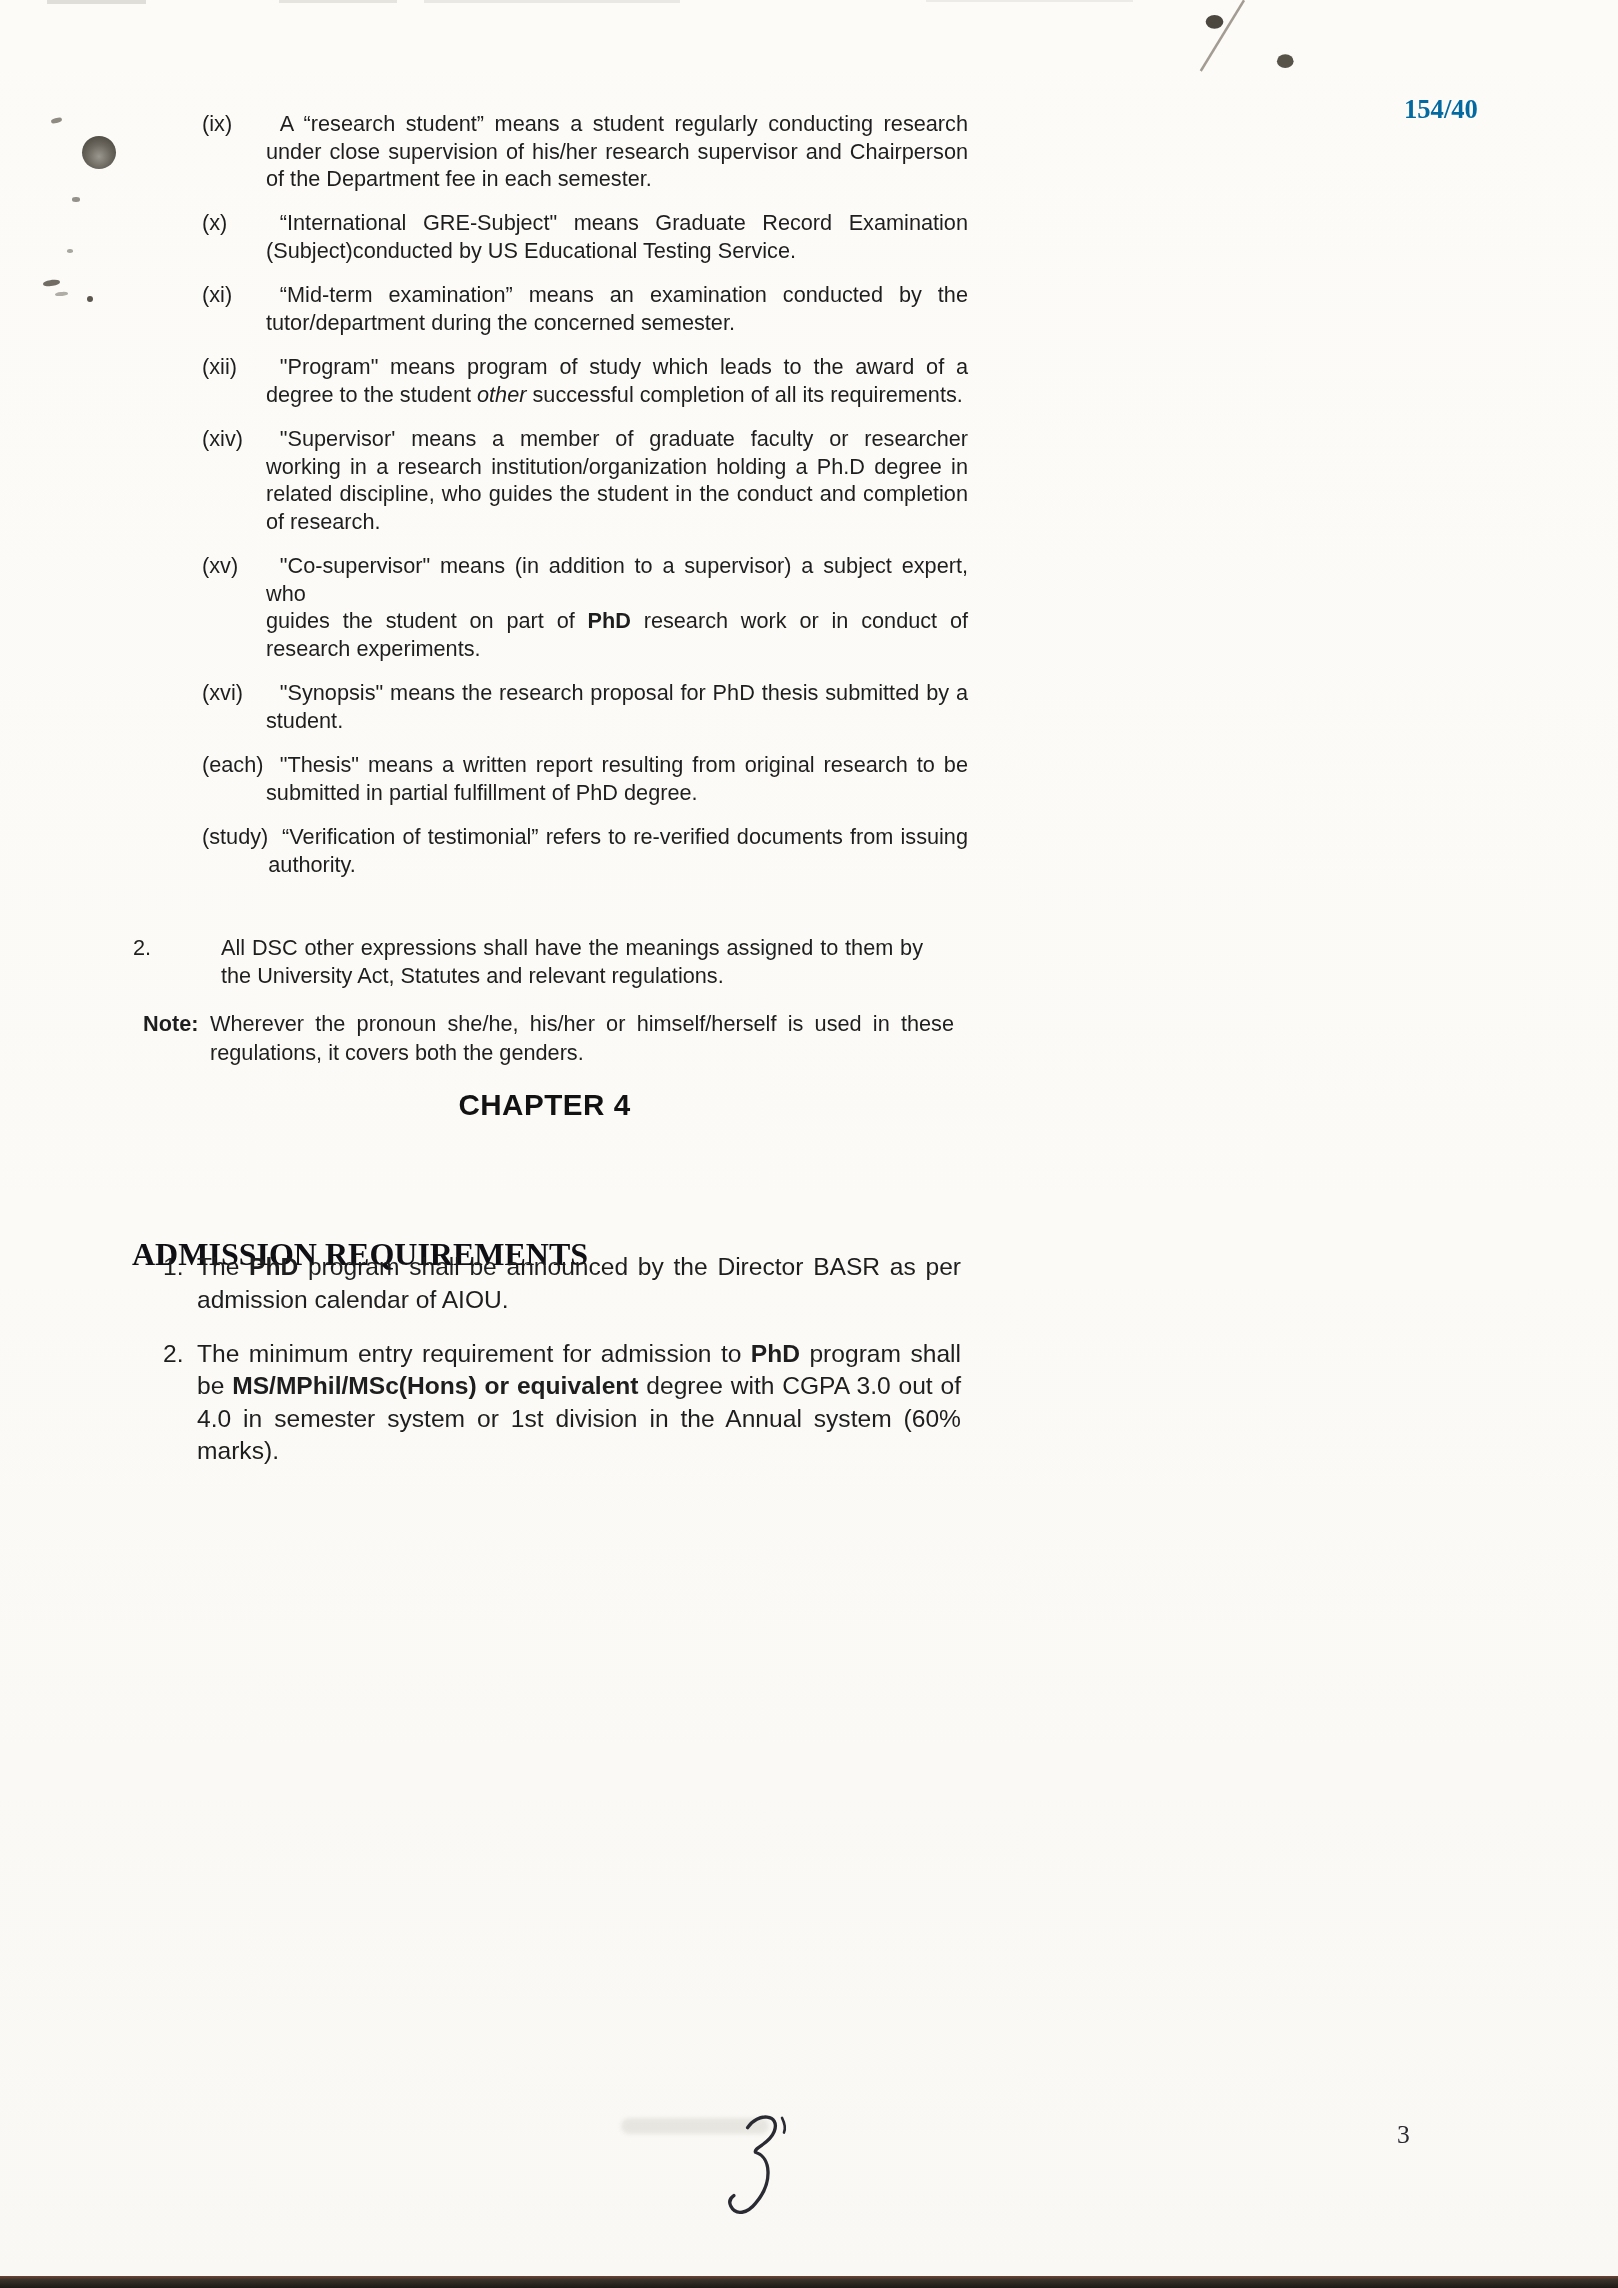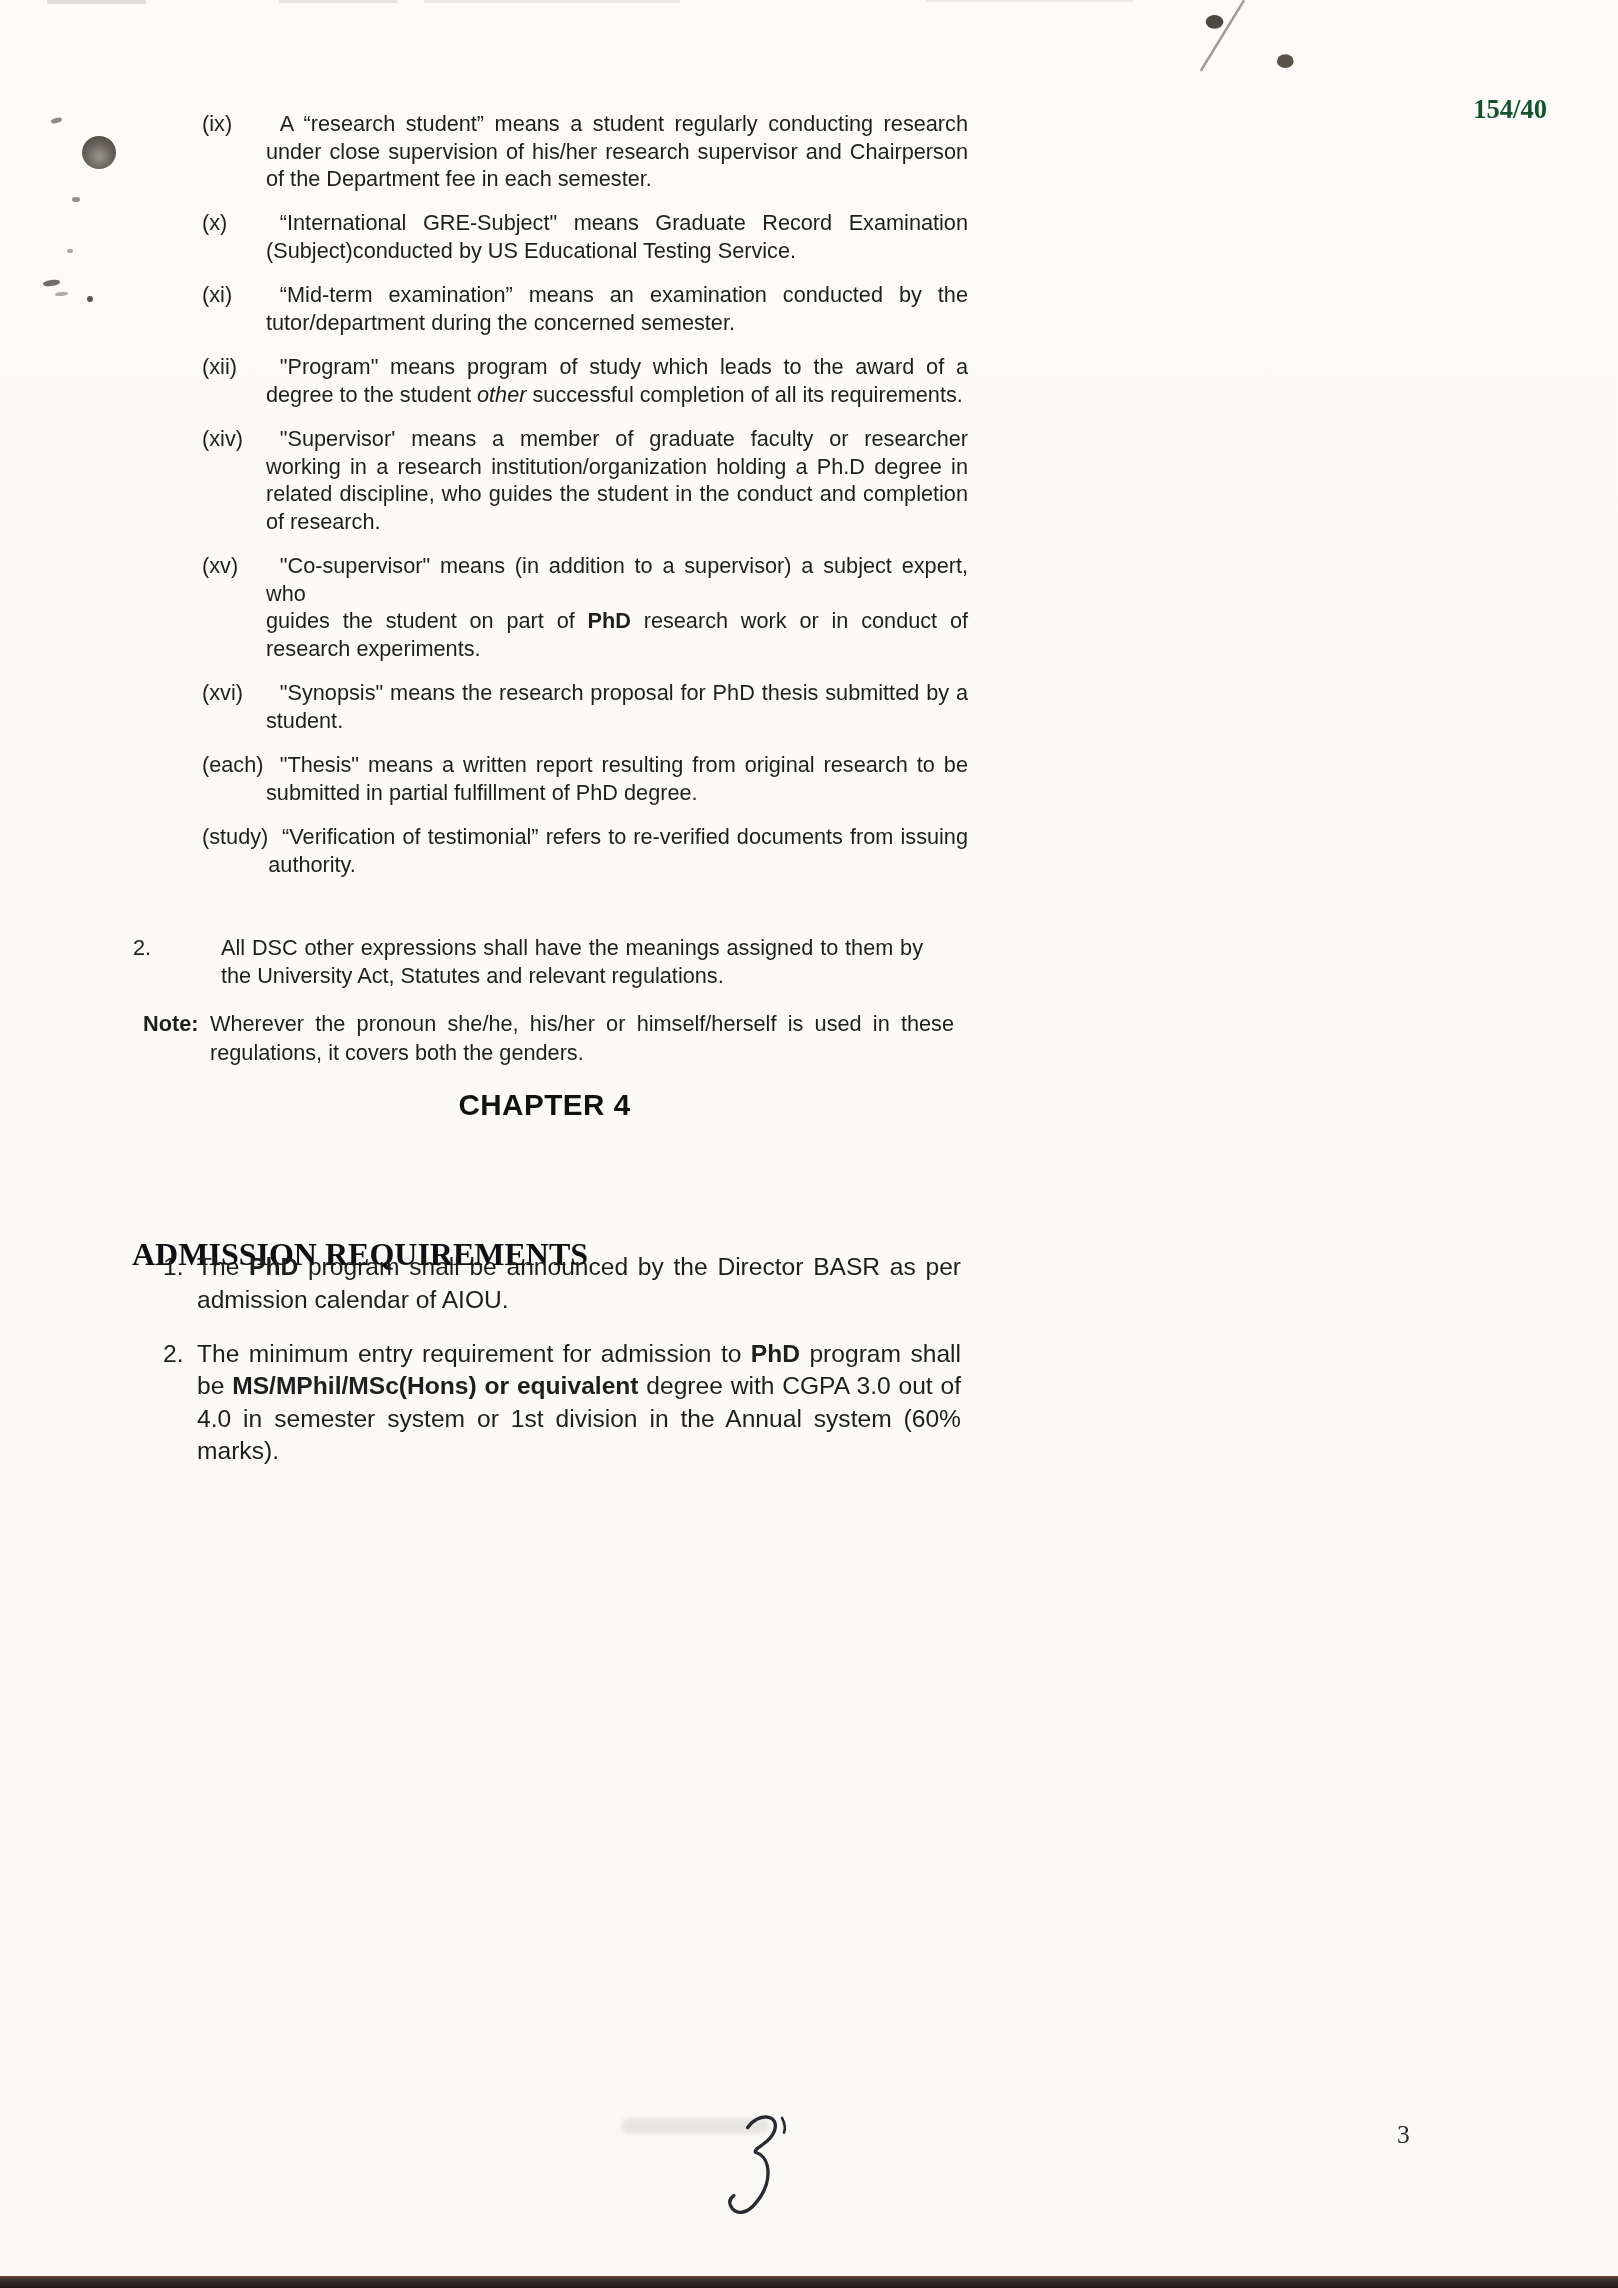--- a/index.html
+++ b/index.html
@@ -3,22 +3,22 @@
 <meta charset="utf-8">
 <style>
   html,body{margin:0;padding:0;}
   body{
     width:1618px;height:2288px;position:relative;overflow:hidden;
     background:linear-gradient(180deg,#fcfbf8 0%,#fbfaf6 55%,#f9f8f4 100%);
     font-family:"Liberation Sans",sans-serif;color:#1e1e1e;
   }
   .page{position:absolute;inset:0;}
   
-  .page-ref{position:absolute;top:94px;left:1404px;width:143px;text-align:right;
-    font-family:"Liberation Serif",serif;font-weight:bold;font-size:26.6px;color:#14532d;}
+  .page-ref{position:absolute;top:94px;left:1404px;width:143px;
+    font-family:"Liberation Serif",serif;font-weight:bold;font-size:26.6px;color:#0369a1;}
   
   .defs{position:absolute;left:202px;top:110px;width:766px;display:flex;flex-direction:column;gap:16.7px;
     font-size:21.7px;line-height:27.6px;}
   .def-row{display:flex;}
   .def-label{flex:0 0 auto;min-width:64px;white-space:nowrap;}
   .def-text{flex:1;text-align:justify;text-indent:13.8px;}
   
   .clause-wrap{position:absolute;left:133px;top:934px;width:790px;display:flex;flex-direction:column;gap:19.7px;
     font-size:21.7px;line-height:27.6px;}
   .clause-row{display:flex;}

